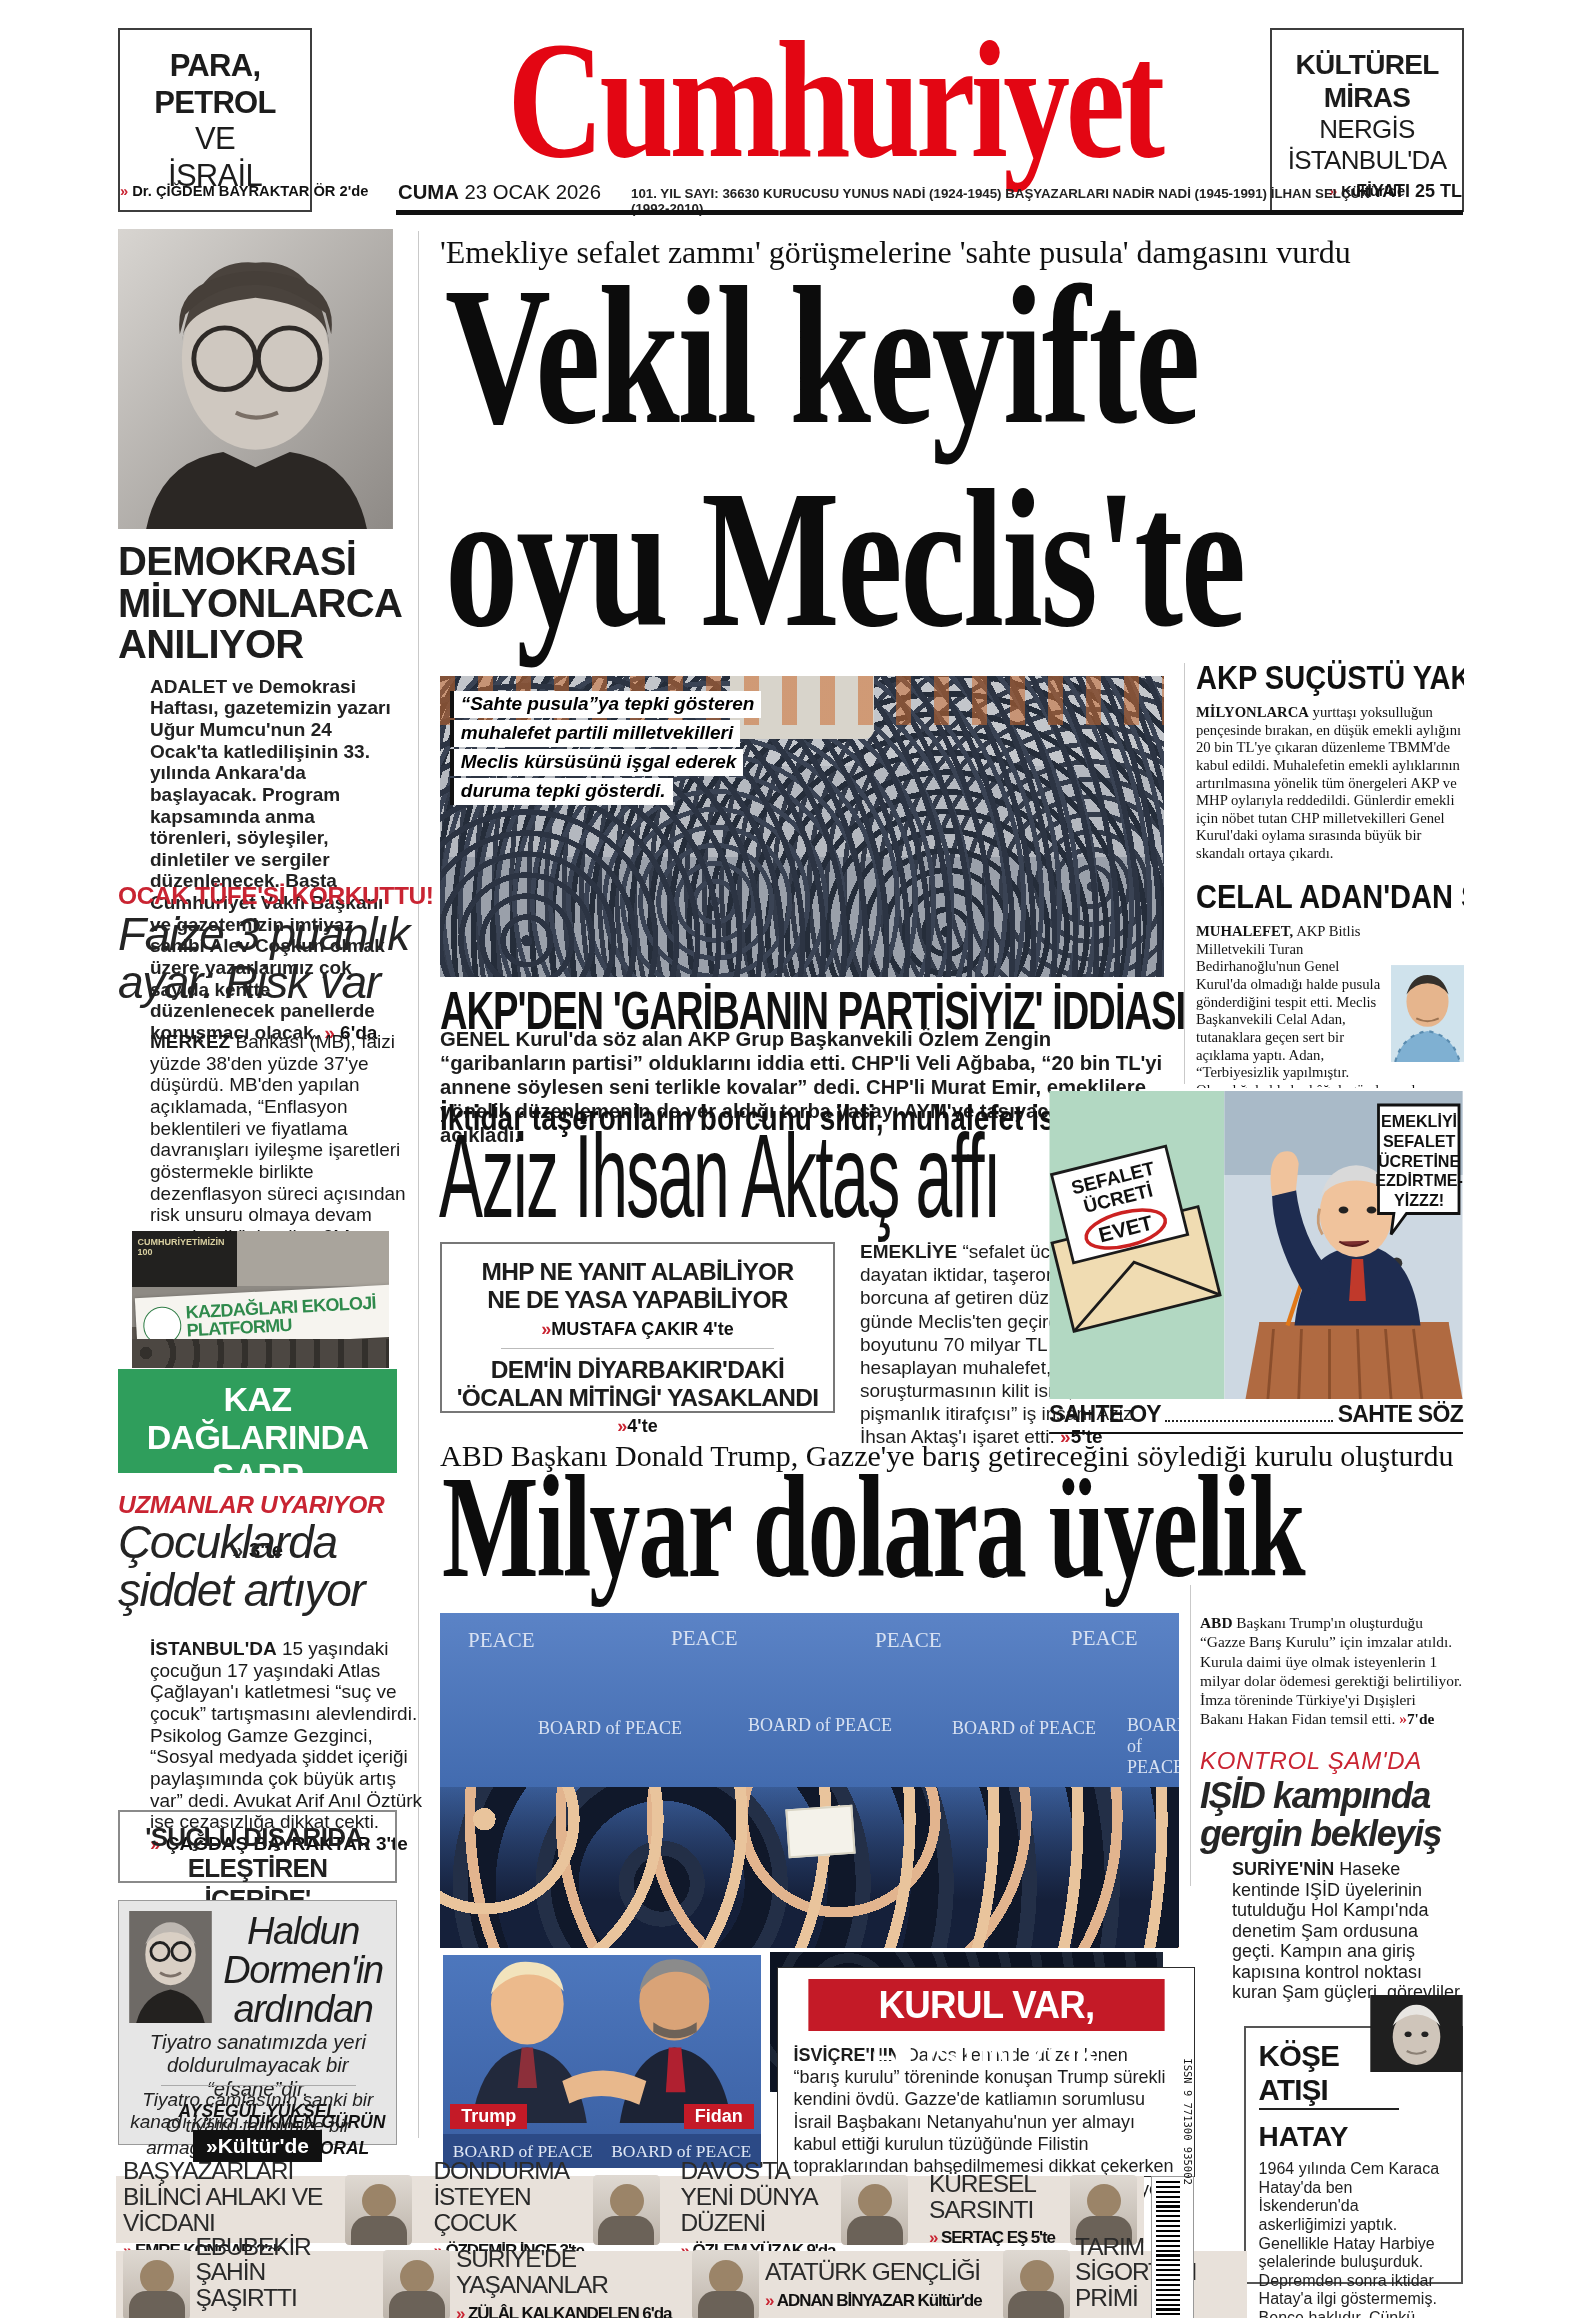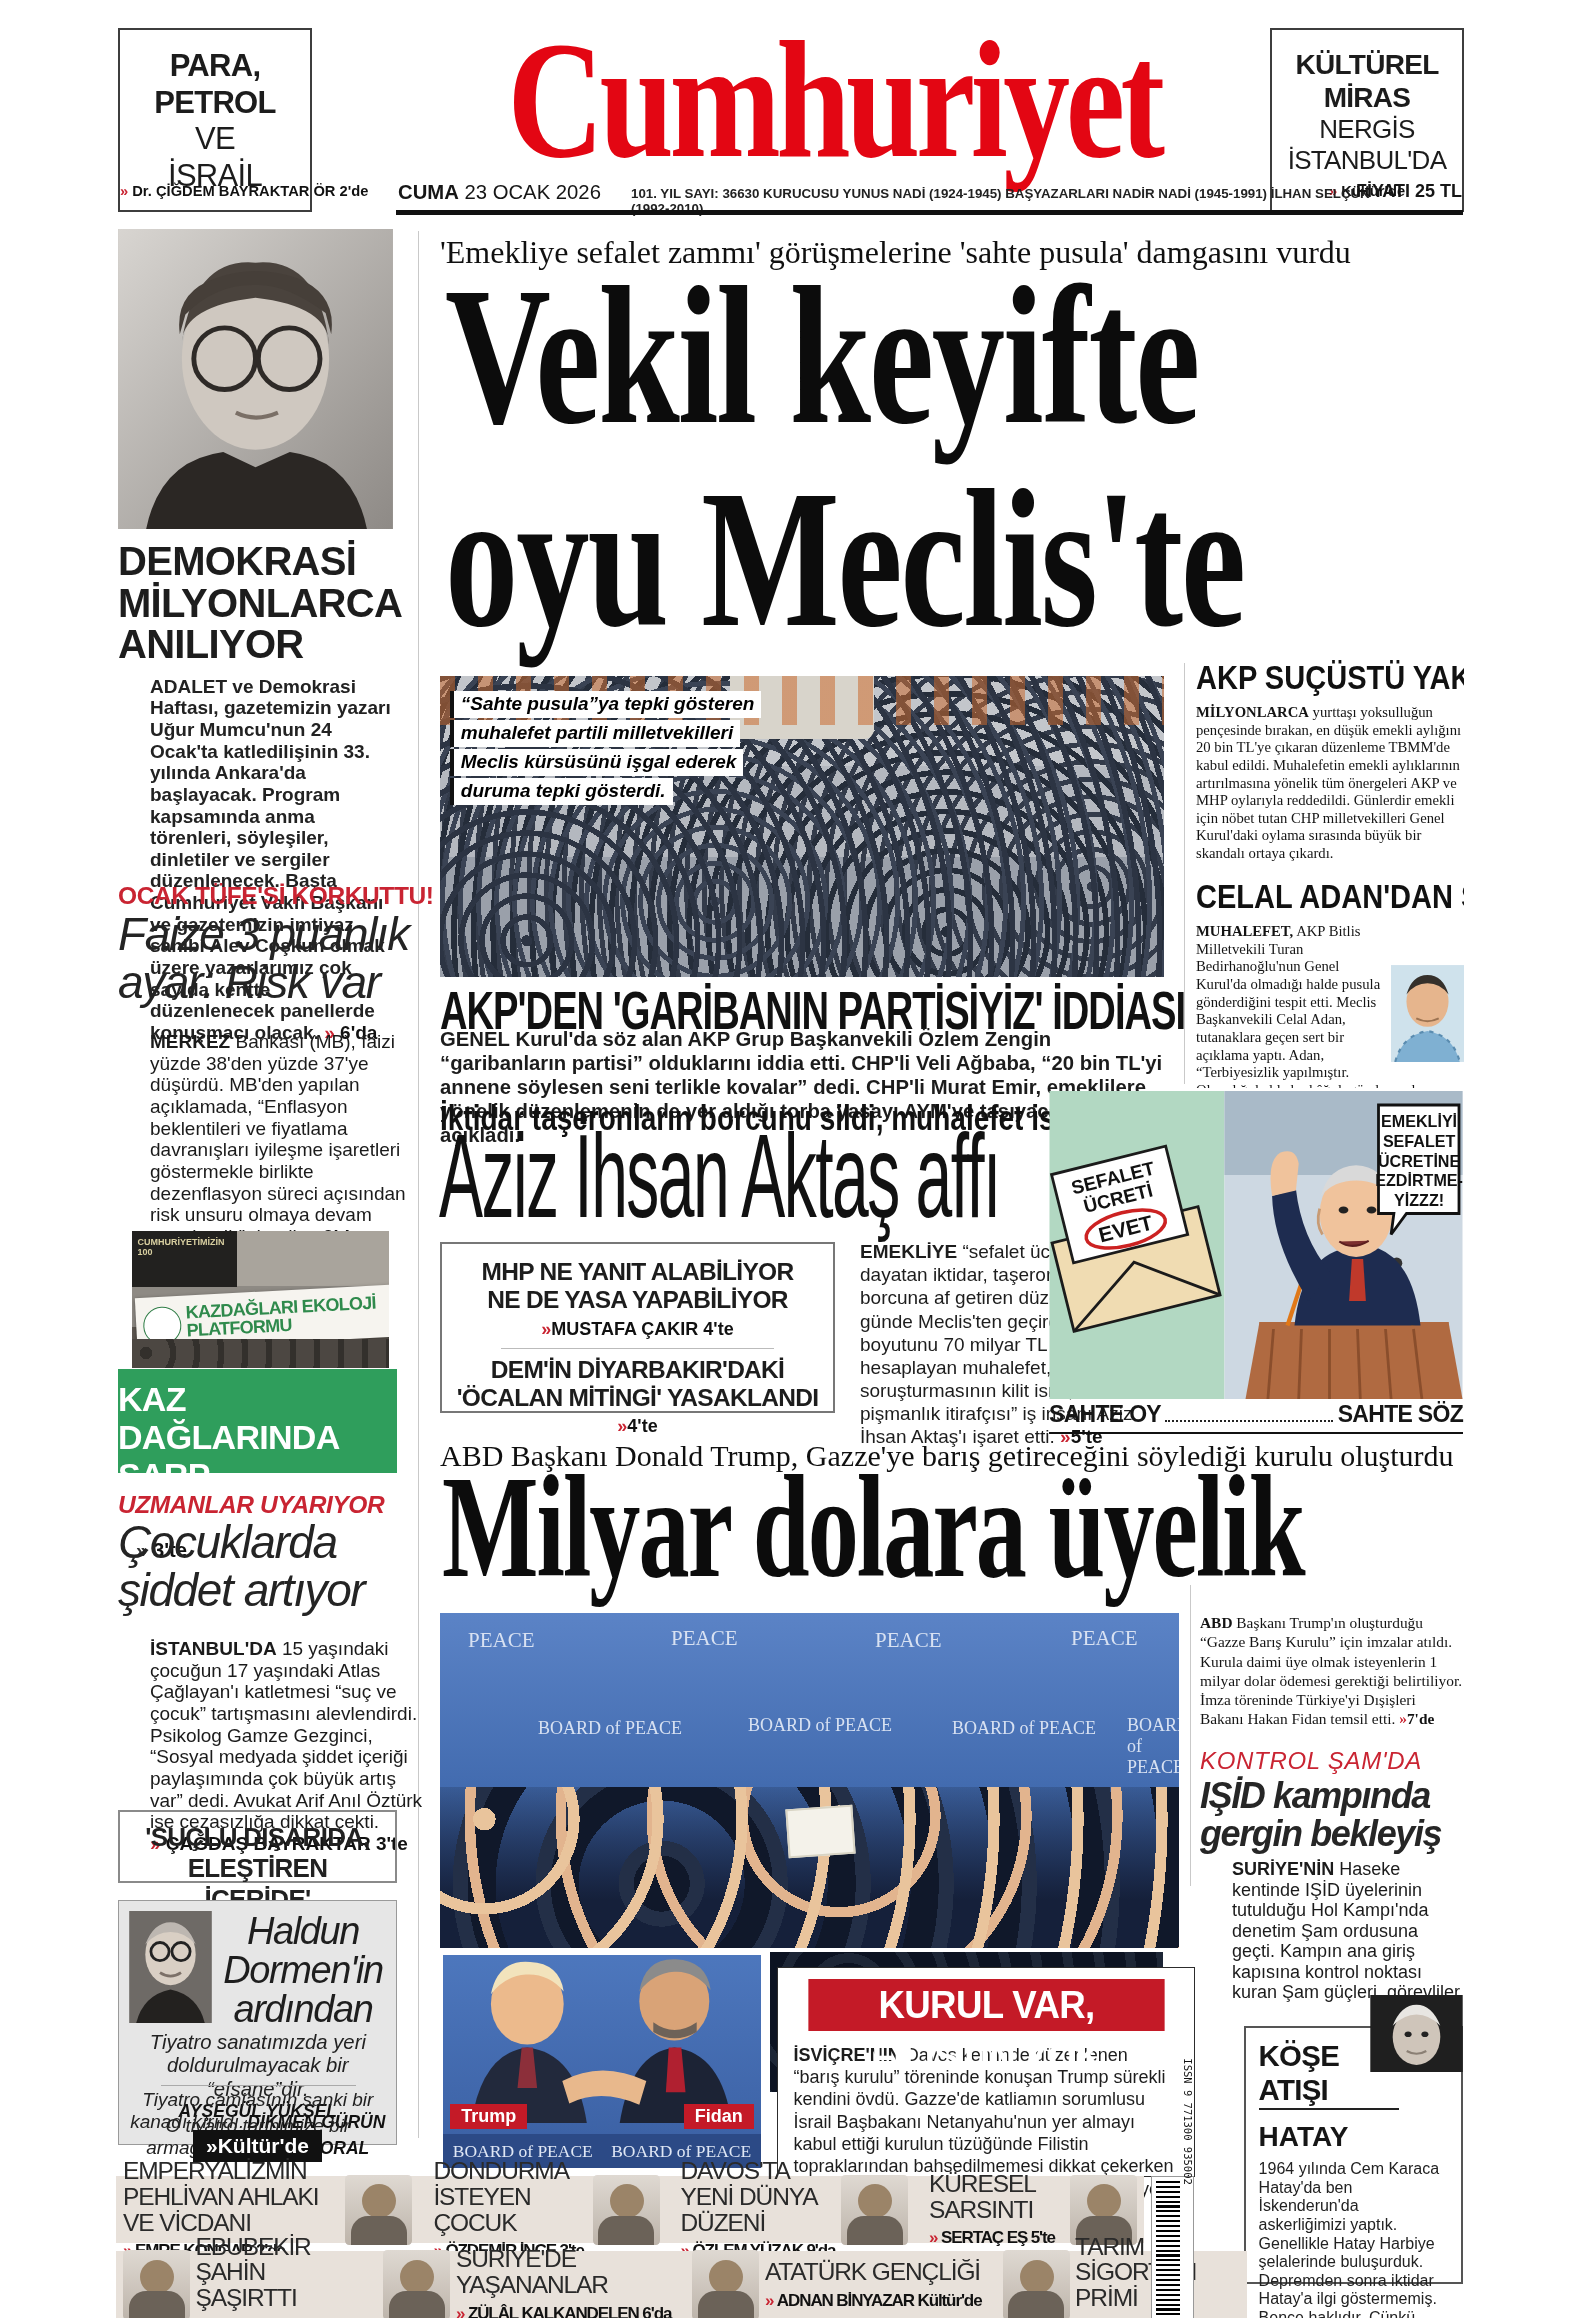--- a/index.html
+++ b/index.html
@@ -35,21 +35,21 @@
   .body-sans b{font-weight:700;}
   .serif-body{font-family:var(--serif);font-size:14.7px;line-height:1.2;color:#141414;}
   .ref{white-space:nowrap;}
   .ref .chev{color:var(--kred);font-weight:700;font-style:normal;}
   .ref .rt{font-weight:700;color:#111;}
   .condhead{font-weight:700;color:#111;white-space:nowrap;}
   .photo{overflow:hidden;position:absolute;}
   .caplines span{display:inline-block;background:#fff;color:#000;font-weight:700;font-size:19px;
     padding:2.1px 7px;border-left:4.2px solid #111;margin-bottom:2.8px;font-style:italic;}
   .boxed{border:2.1px solid #8a8a8a;box-sizing:border-box;text-align:center;}
-  .greenbox{background:#2f9e5c;color:#fff;text-align:left;}
+  .greenbox{background:#2f9e5c;color:#fff;text-align:center;}
   .greenbox .gl{font-weight:700;font-size:34px;line-height:1.12;letter-spacing:-0.7px;display:block;}
   .chip{display:inline-block;background:#fff;color:#1a1a1a;font-weight:700;font-size:20.3px;padding:2.8px 18px;}
   .chip .chev{color:#333;}
   .quote{font-style:italic;font-size:23px;line-height:1.15;color:#222;}
   .qauthor{font-style:italic;font-weight:700;font-size:17.5px;color:#111;}
   .badge{background:#111;color:#fff;font-weight:700;font-size:21px;display:inline-block;padding:4.2px 12.6px;}
   .strip{background:#e8e1da;position:absolute;display:flex;gap:7px;}
   .cell{background:#e8e1da;flex:1;display:flex;align-items:center;padding:5.6px 7px;box-sizing:border-box;gap:5.6px;}
   .cell .t{font-weight:400;font-size:24.5px;line-height:1.05;letter-spacing:-1.1px;color:#2a2a2a;}
   .cell .t .ref{font-size:17px;}
@@ -426,21 +426,21 @@
       <ellipse cx="66" cy="60" rx="34" ry="40" fill="#cfc5ba"></ellipse>
       <path d="M32 44 Q44 14 66 14 Q88 14 100 44 Q84 28 66 28 Q48 28 32 44Z" fill="#e8e6e2"></path>
       <ellipse cx="54" cy="56" rx="5" ry="4" fill="#222"></ellipse>
         <ellipse cx="78" cy="56" rx="5" ry="4" fill="#222"></ellipse>
       <path d="M52 80 Q66 88 80 80" stroke="#8a7f74" stroke-width="3" fill="none"></path>
       </svg>
   </div>
 
   <div class="strip" style="left:116px;top:2176px;width:1028px;height:67px;">
     <div class="cell" style="flex:1.28;">
-      <span class="t"><span>EMPERYALİZMİN PEHLİVAN AHLAKI VE VİCDANI</span> <span class="ref"><span class="chev">»</span> <span class="rt">EMRE KONGAR 2'de</span></span></span>
+      <span class="t"><span>BAŞYAZARLARI BİLİNCİ AHLAKI VE VİCDANI</span> <span class="ref"><span class="chev">»</span> <span class="rt">EMRE KONGAR 2'de</span></span></span>
       <span class="spic"></span>
     </div>
     <div class="cell">
       <span class="t"><span>DONDURMA İSTEYEN ÇOCUK</span> <span class="ref"><span class="chev">»</span> <span class="rt">ÖZDEMİR İNCE 3'te</span></span></span>
       <span class="spic"></span>
     </div>
     <div class="cell">
       <span class="t"><span>DAVOS'TA YENİ DÜNYA DÜZENİ</span> <span class="ref"><span class="chev">»</span> <span class="rt">ÖZLEM YÜZAK 9'da</span></span></span>
       <span class="spic"></span>
     </div>

